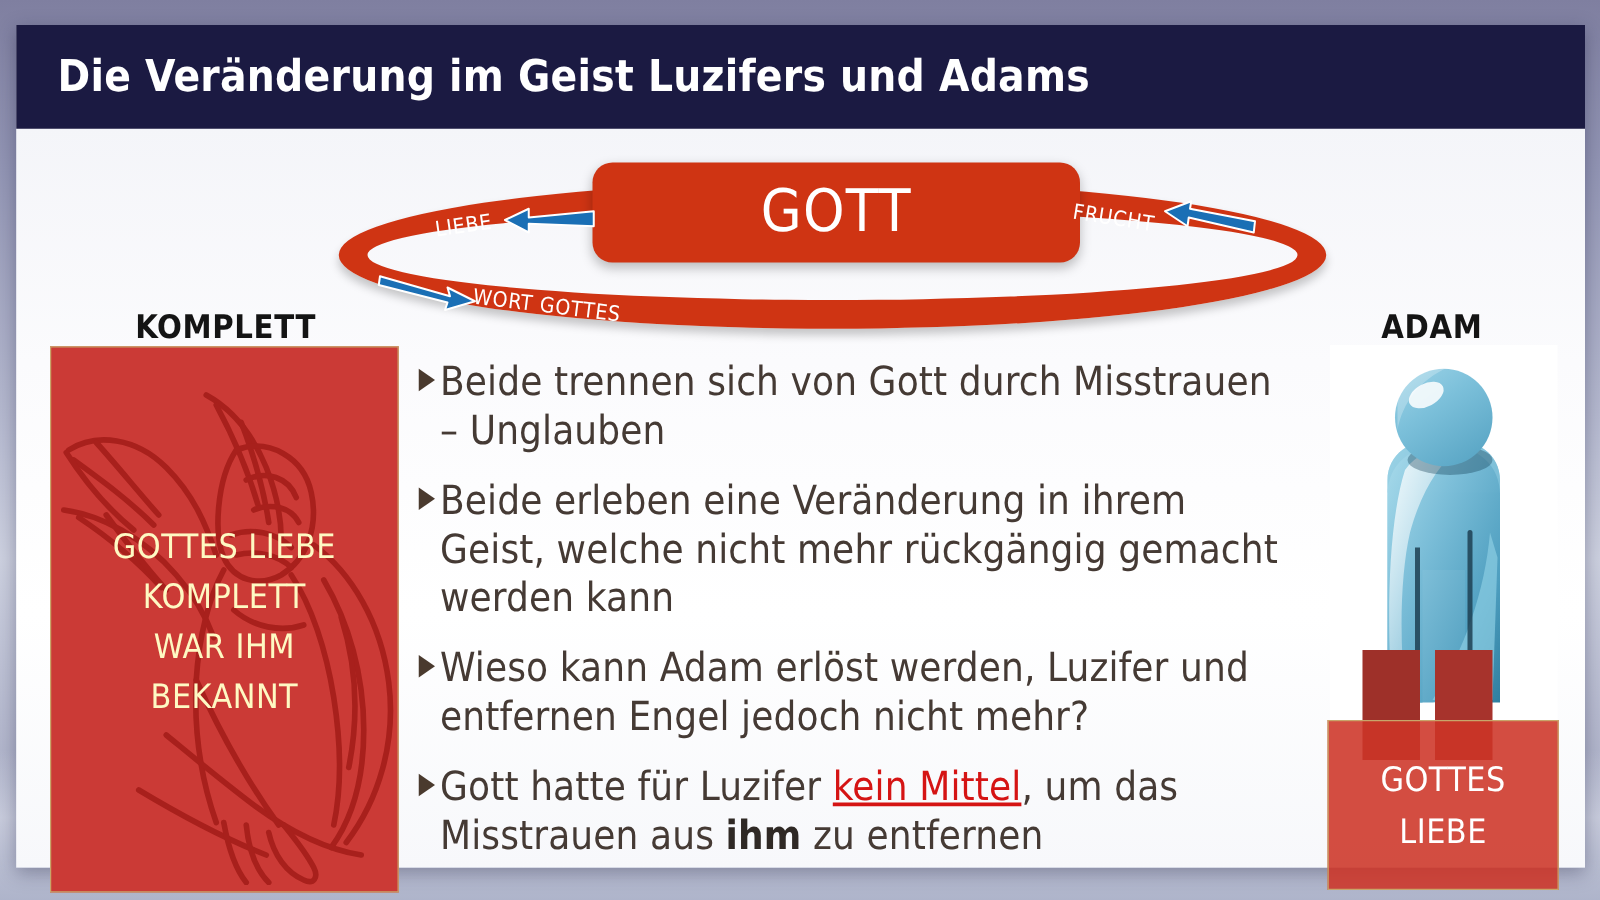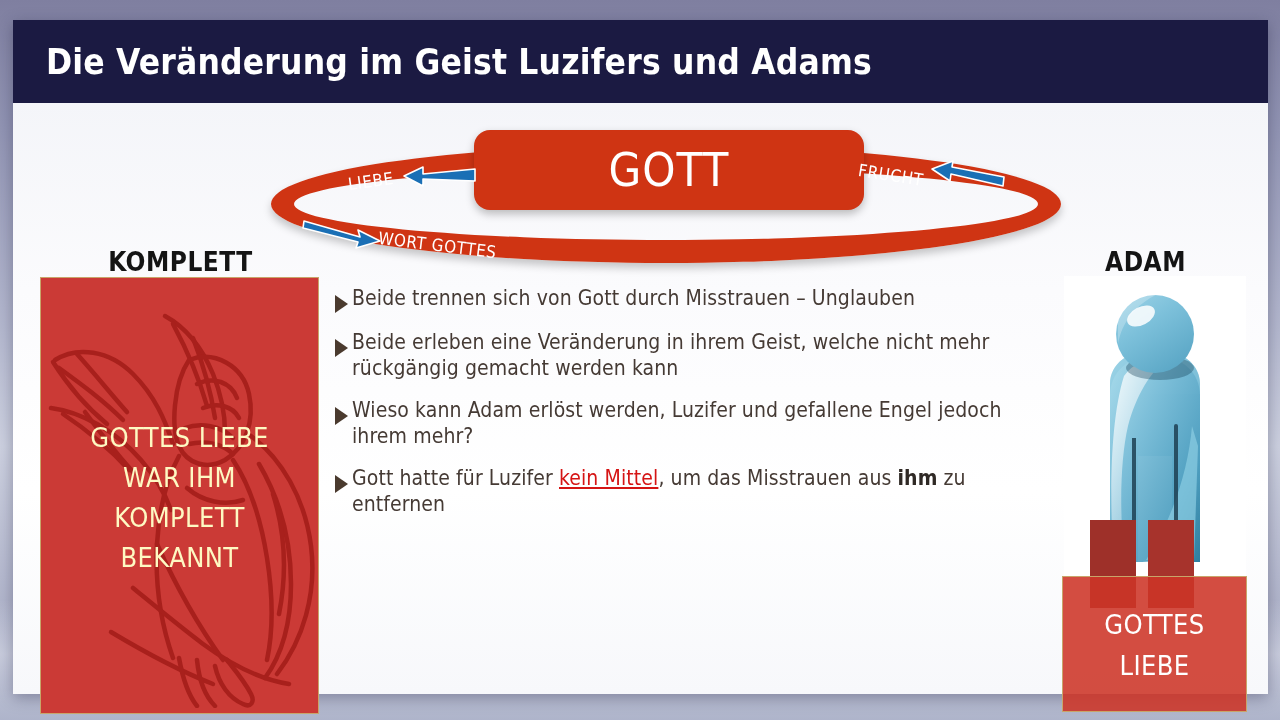--- a/index.html
+++ b/index.html
@@ -106,21 +106,21 @@
 
   
   .bullets{position:absolute;left:322px;top:266px;width:690px;}
   .bline{position:relative;display:flex;margin-bottom:17px;}
   .tri{
     flex:0 0 auto;margin-right:4px;margin-top:9px;width:0;height:0;
     border-top:9px solid transparent;border-bottom:9px solid transparent;
     border-left:13px solid #4a3a2e;
   }
   .btxt{
-    color:#453a34;font-size:21px;line-height:1.22;
+    color:#453a34;font-size:32px;line-height:1.22;
     font-family:"Liberation Sans Narrow","DejaVu Sans Condensed","Liberation Sans",sans-serif;
     font-stretch:condensed;letter-spacing:.1px;
   }
   .btxt .hl{color:#d51414;text-decoration:underline;}
   .btxt .bold{font-weight:700;color:#2f2925;}
 </style>
 </head>
 <body>
 
 <div id="stage">
@@ -194,22 +194,22 @@
           <path d="M74,344 C104,362 140,382 176,396"></path>
           <path d="M120,256 C138,296 160,336 186,372"></path>
 
           <path d="M160,372 C162,392 168,408 178,418"></path>
           <path d="M178,378 C182,396 192,410 206,416 C214,420 218,414 214,406 C208,394 198,382 190,372"></path>
           <path d="M142,370 C146,392 152,408 160,418"></path>
         </g>
       </svg>
       <div class="luztext">
         <div>GOTTES LIEBE</div>
+        <div>KOMPLETT</div>
         <div>WAR IHM</div>
-        <div>KOMPLETT</div>
         <div>BEKANNT</div>
       </div>
     </div>
 
     <div class="adampanel">
       <svg width="182" height="300" viewBox="0 0 182 300">
         <defs>
           <linearGradient id="headg" x1="0" y1="0" x2="0.7" y2="1">
             <stop offset="0%" stop-color="#9ed4e8"></stop>
             <stop offset="45%" stop-color="#7cc0da"></stop>
@@ -273,21 +273,21 @@
       <div class="bline">
         <div class="tri"></div>
         <div class="btxt">
           <span>Beide erleben eine Veränderung in ihrem Geist, welche nicht mehr rückgängig gemacht werden kann</span>
         </div>
       </div>
 
       <div class="bline">
         <div class="tri"></div>
         <div class="btxt">
-          <span>Wieso kann Adam erlöst werden, Luzifer und gefallene Engel jedoch ihrem mehr?</span>
+          <span>Wieso kann Adam erlöst werden, Luzifer und entfernen Engel jedoch nicht mehr?</span>
         </div>
       </div>
 
       <div class="bline">
         <div class="tri"></div>
         <div class="btxt">
           <span>Gott hatte für Luzifer </span><span class="hl">kein Mittel</span><span>, um das Misstrauen aus </span><span class="bold">ihm</span><span> zu entfernen</span>
         </div>
       </div>
 

